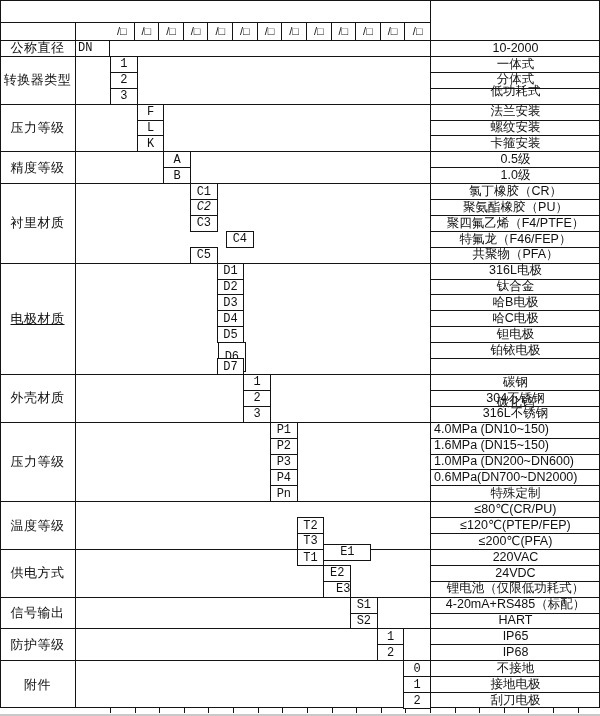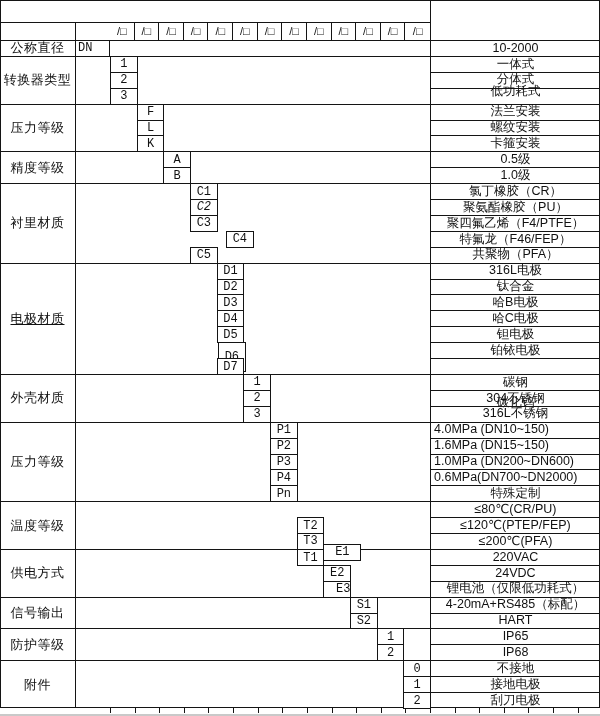--- a/index.html
+++ b/index.html
@@ -161,21 +161,21 @@
       <div class="cell desc" style="left: 431px; top: 501.238px; width: 169px; height: 15.9048px;">≤80℃(CR/PU)</div>
       <div class="hline" style="left: 430px; top: 517.143px; width: 170px; height: 1px;"></div>
       <div class="cell code bordered" style="left: 296.667px; top: 517.143px; width: 27.6667px; height: 16.9048px;">T2</div>
       <div class="cell desc" style="left: 431px; top: 517.143px; width: 169px; height: 15.9048px;">≤120℃(PTEP/FEP)</div>
       <div class="hline" style="left: 430px; top: 533.048px; width: 170px; height: 1px;"></div>
       <div class="cell code bordered" style="left: 296.667px; top: 533.048px; width: 27.6667px; height: 16.9048px;">T3</div>
       <div class="cell desc" style="left: 431px; top: 533.048px; width: 169px; height: 15.9048px;">≤200℃(PFA)</div>
       <div class="hline" style="left: 430px; top: 548.952px; width: 170px; height: 1px;"></div>
       <div class="hline" style="left: 0px; top: 548.952px; width: 600px; height: 1px;"></div>
       <div class="cell lbl" style="left: 0px; top: 548.952px; width: 75px; height: 47.7143px;">供电方式</div>
-      <div class="cell code bordered" style="left: 323.333px; top: 544px; width: 38px; height: 16.9048px;">E1</div>
+      <div class="cell code bordered" style="left: 323.333px; top: 544px; width: 48px; height: 16.9048px;">E1</div>
       <div class="cell desc" style="left: 431px; top: 548.952px; width: 169px; height: 15.9048px;">220VAC</div>
       <div class="hline" style="left: 430px; top: 564.857px; width: 170px; height: 1px;"></div>
       <div class="cell code bordered" style="left: 323.333px; top: 564.857px; width: 27.6667px; height: 16.9048px;">E2</div>
       <div class="cell desc" style="left: 431px; top: 564.857px; width: 169px; height: 15.9048px;">24VDC</div>
       <div class="hline" style="left: 430px; top: 580.762px; width: 170px; height: 1px;"></div>
       <div class="cell code bordered" style="left: 323.333px; top: 580.762px; width: 27.6667px; height: 16.9048px; padding-left: 12px;">E3</div>
       <div class="cell desc" style="left: 431px; top: 580.762px; width: 169px; height: 15.9048px;">锂电池（仅限低功耗式）</div>
       <div class="hline" style="left: 430px; top: 596.667px; width: 170px; height: 1px;"></div>
       <div class="hline" style="left: 0px; top: 596.667px; width: 600px; height: 1px;"></div>
       <div class="cell lbl" style="left: 0px; top: 596.667px; width: 75px; height: 31.8095px;">信号输出</div>

